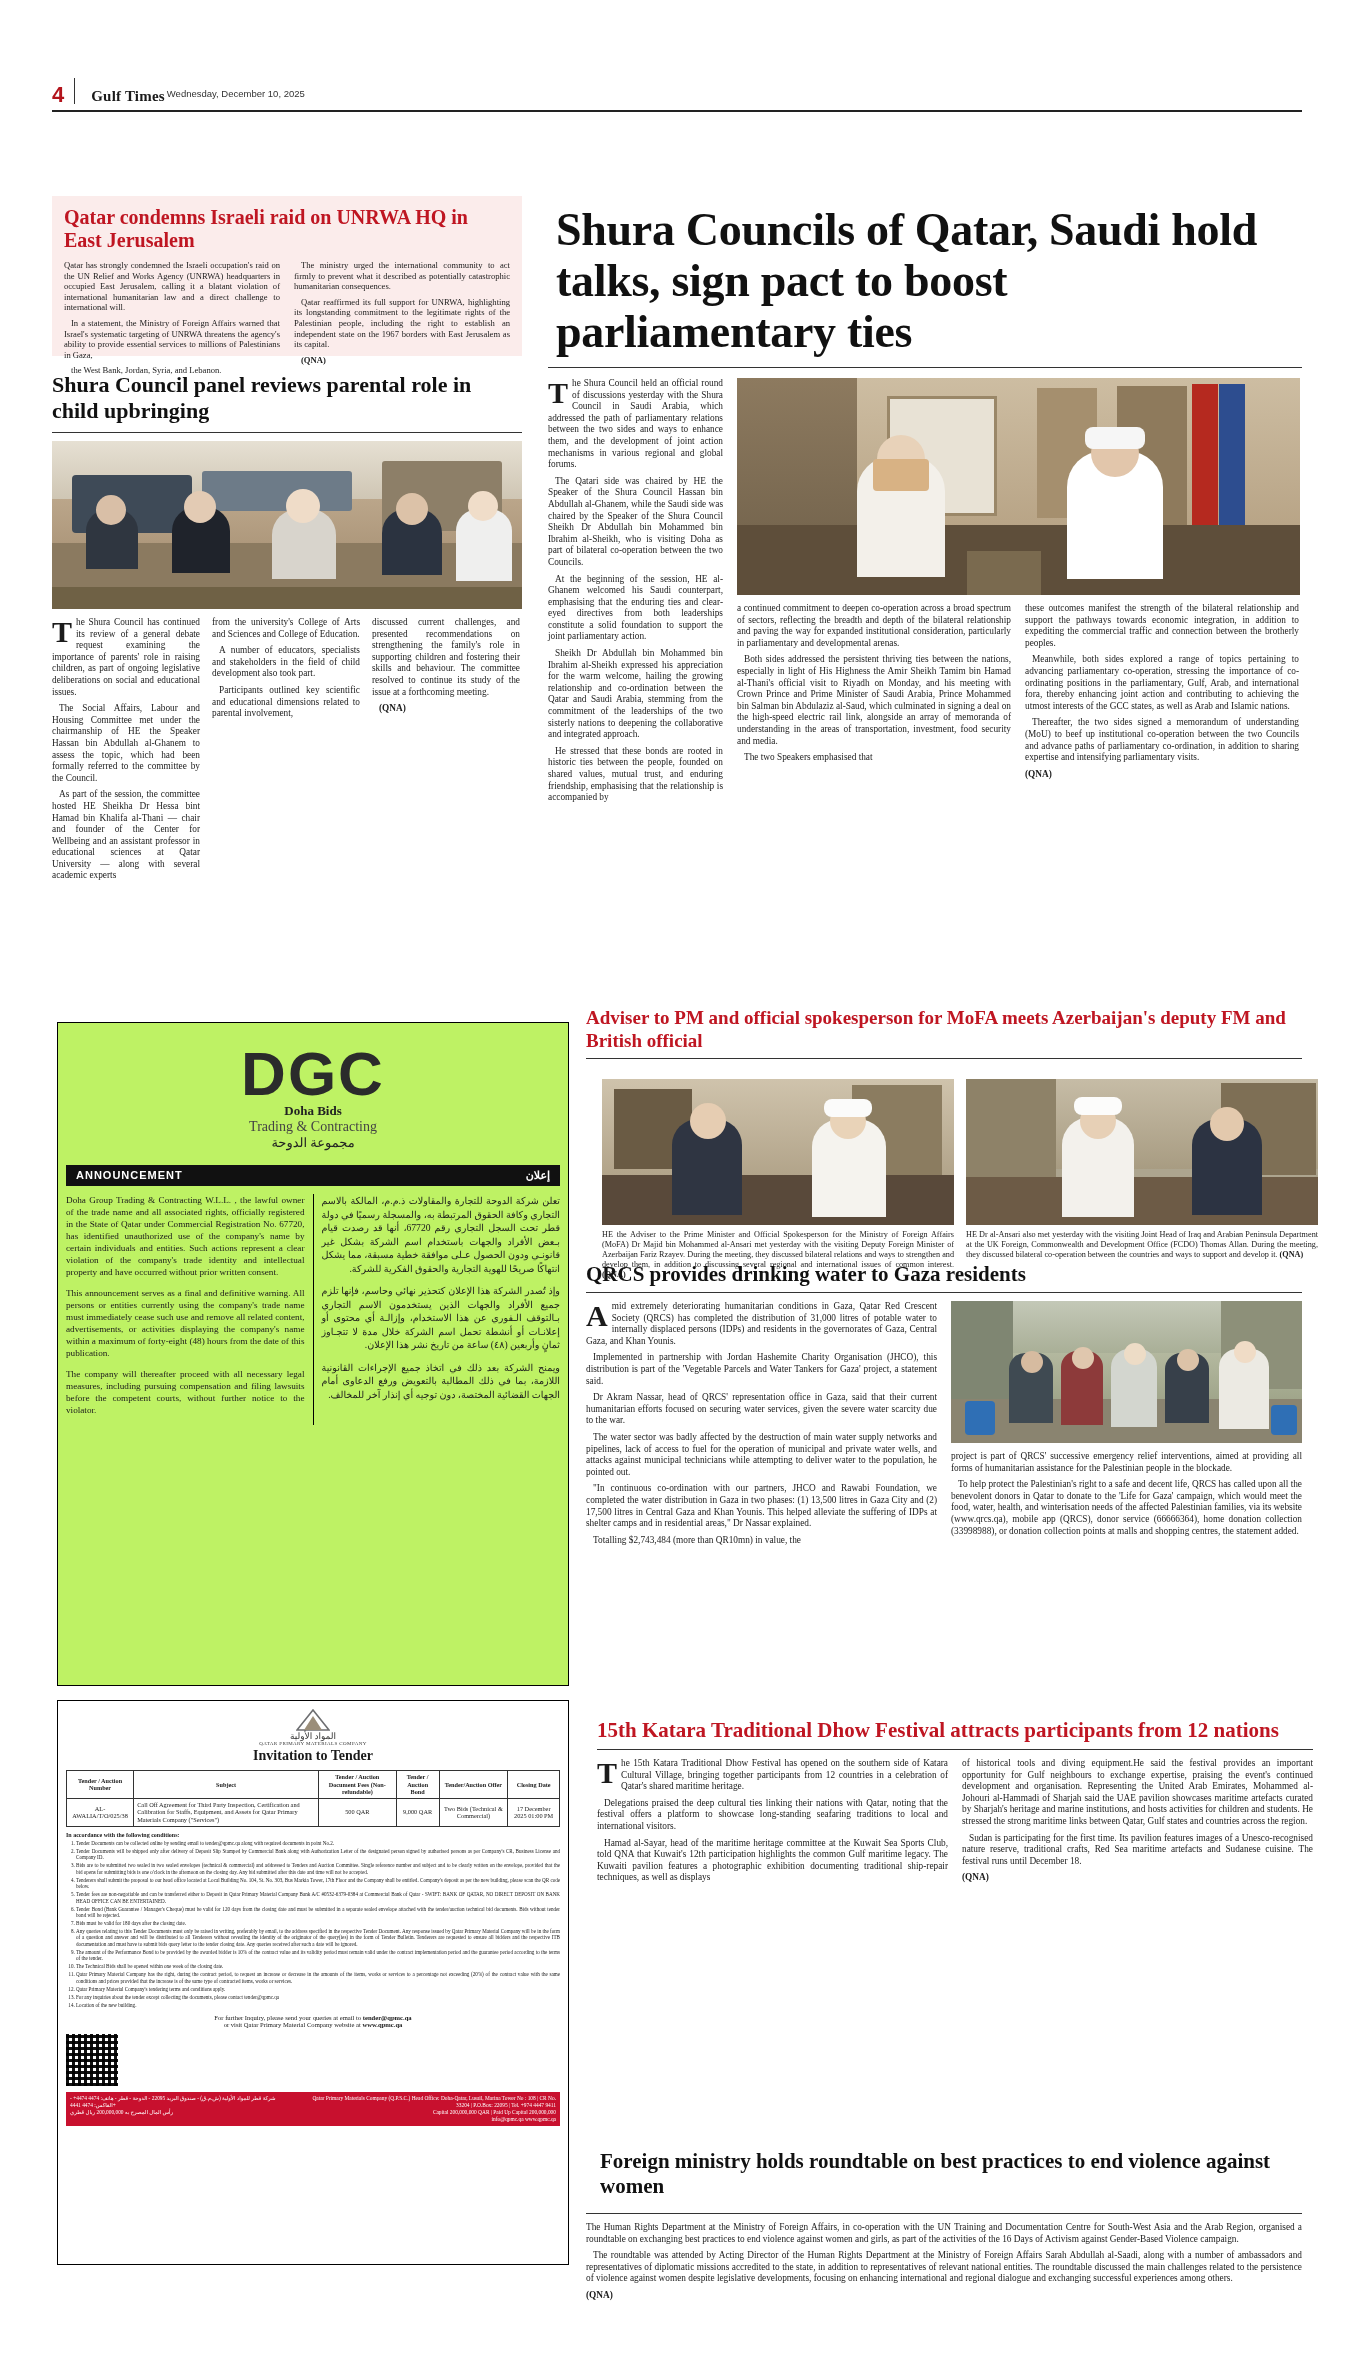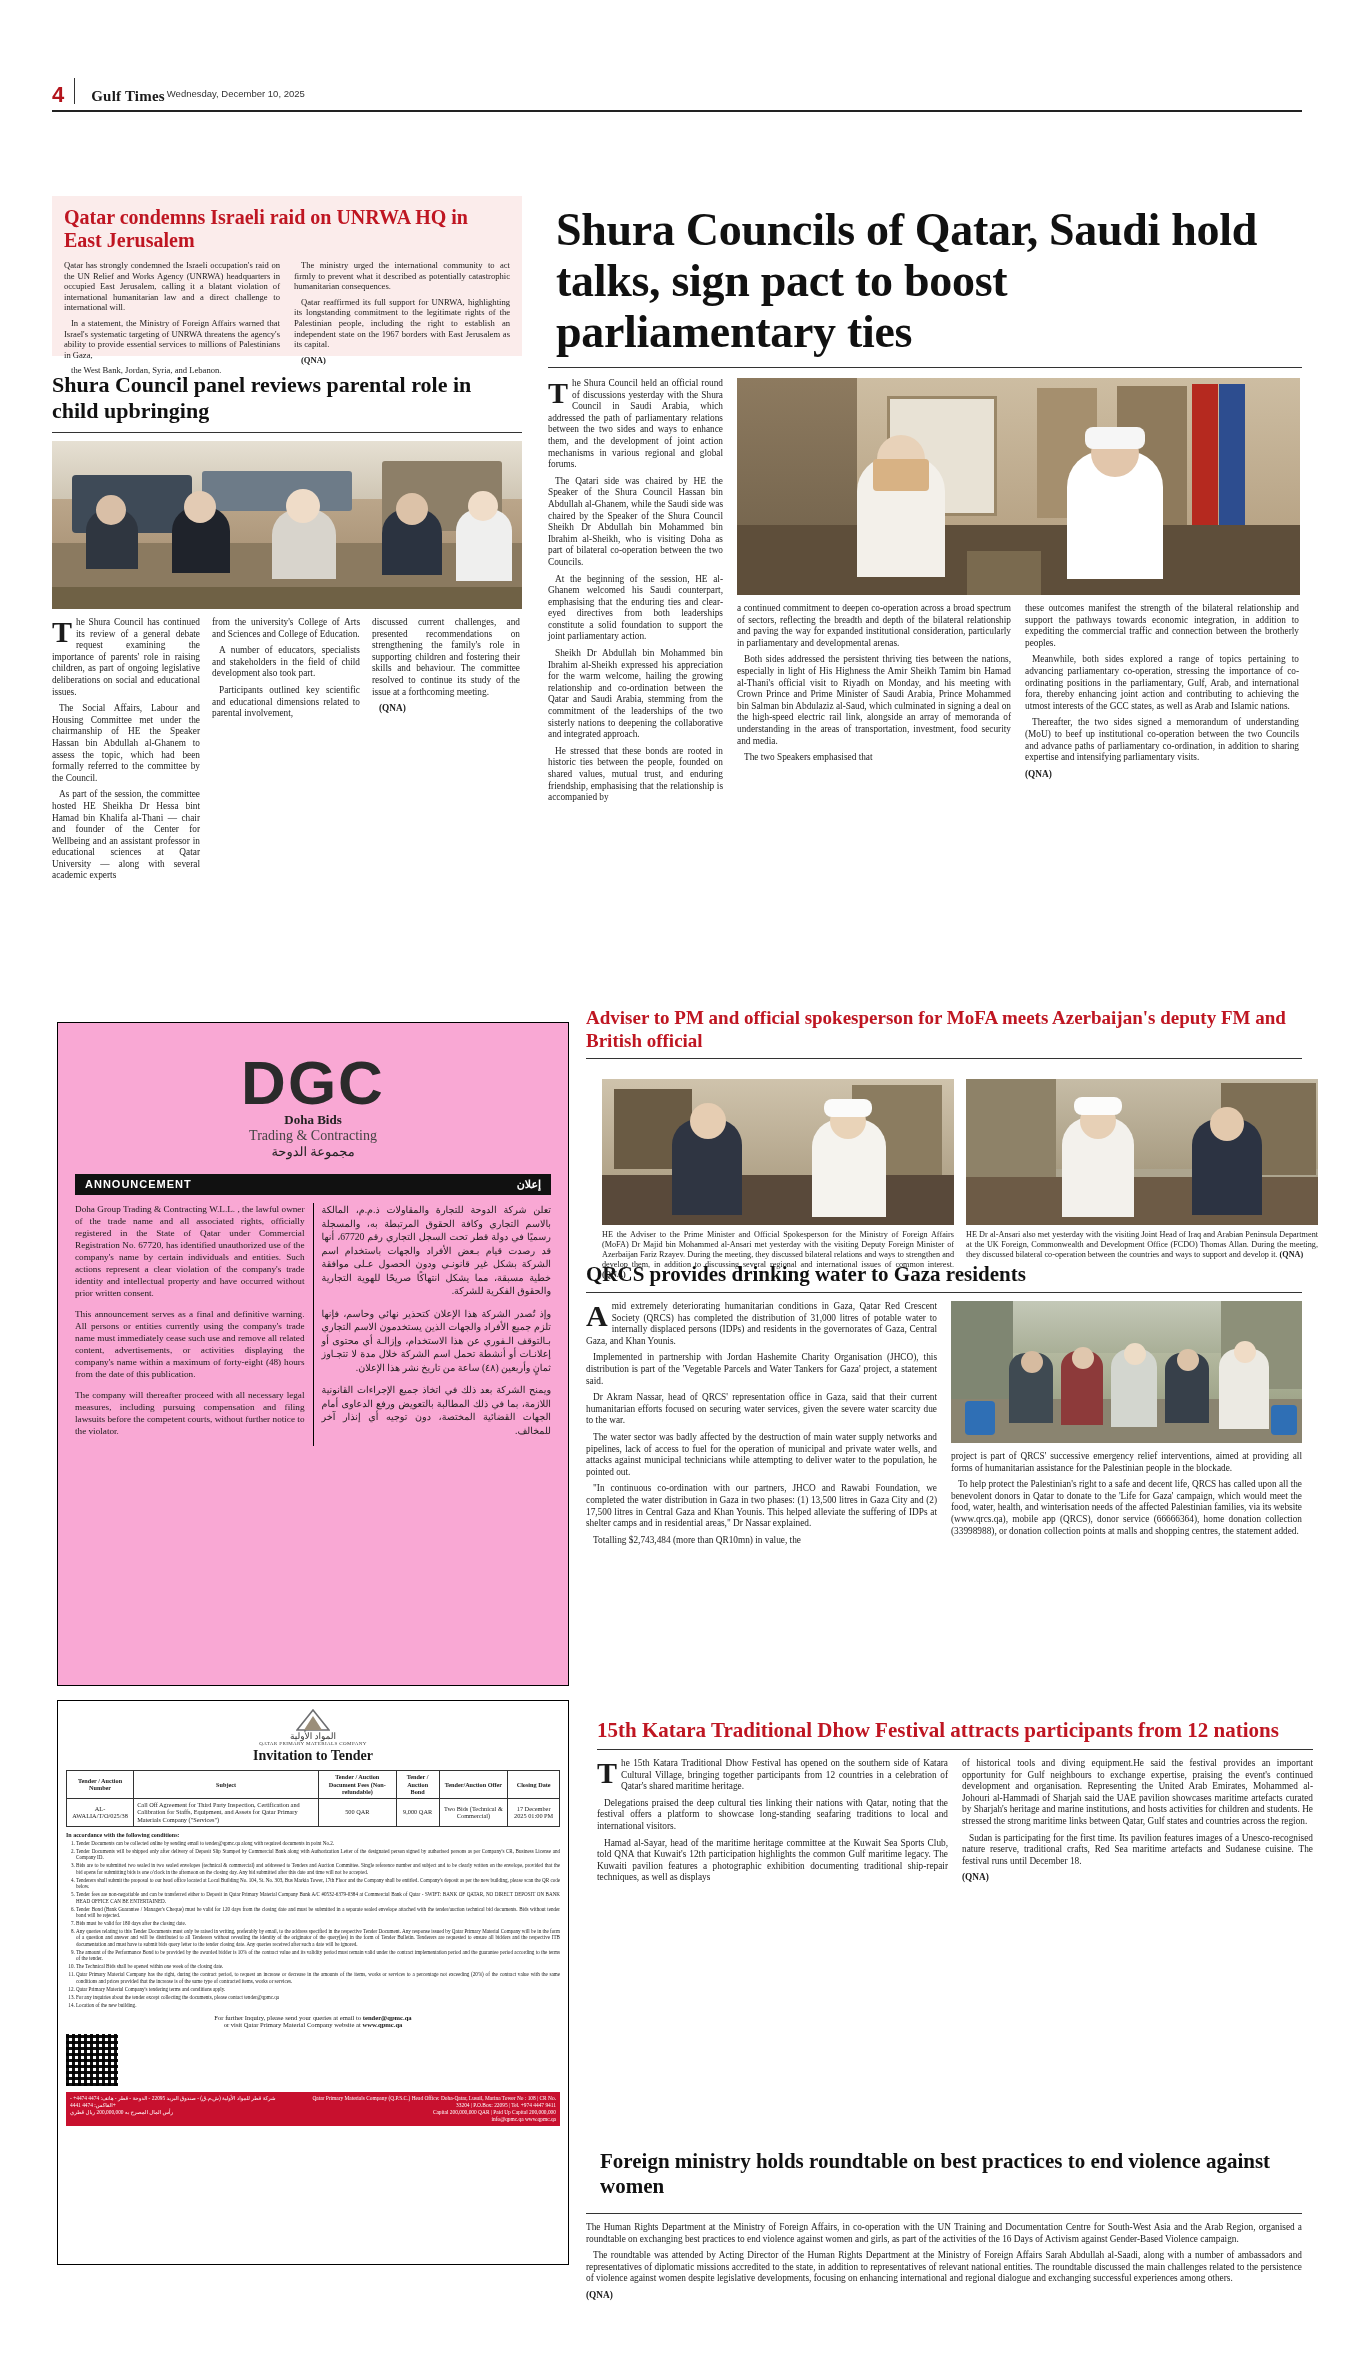--- a/index.html
+++ b/index.html
@@ -76,21 +76,21 @@
   .lead { position:absolute; left:548px; top:196px; width:754px; }
   .lead h1 {
     margin:8px; font-size:46px; line-height:51px; font-weight:bold; color:#111;
     letter-spacing:-.3px;
   }
   .lead-rule { height:1px; background:#333; margin-top:10px; }
 
   
   .dgc {
     position:absolute; left:57px; top:1022px; width:512px; height:664px;
-    border:1px solid #000; background:#f9a8d4; padding:17px;
+    border:1px solid #000; background:#bef264; padding:8px;
   }
   .dgc-logo-wrap { text-align:center; padding:14px 0 2px 0; }
   .dgc-letters { font-family:"Liberation Sans", sans-serif; font-weight:bold; font-size:62px; letter-spacing:2px; color:#2b2b2b; line-height:58px; }
   .dgc-sub1 { font-family:"Liberation Serif", serif; font-weight:bold; font-size:13px; color:#222; }
   .dgc-sub2 { font-family:"Liberation Serif", serif; font-size:14px; color:#444; }
   .dgc-ar { font-size:13px; color:#222; direction:rtl; }
   .dgc-bar {
     background:#111; color:#fff; display:flex; justify-content:space-between;
     padding:4px 10px; margin-top:12px; font-family:"Liberation Sans", sans-serif;
     font-weight:bold; font-size:11px; letter-spacing:1px;

